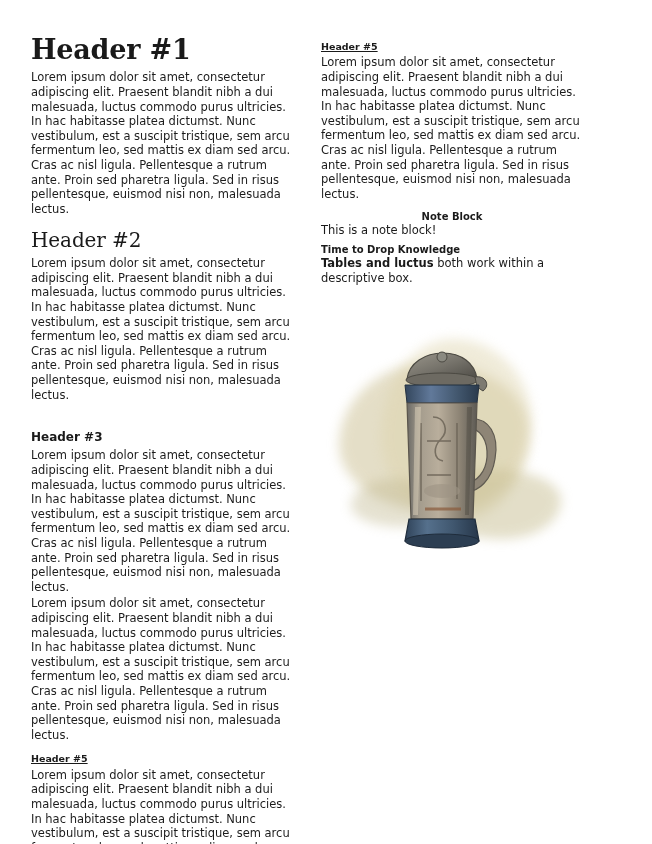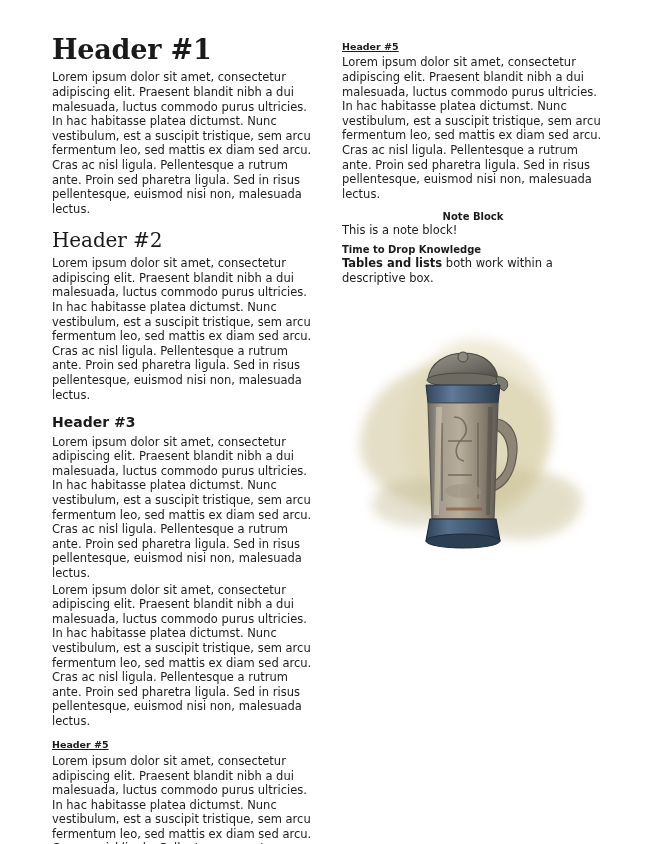--- a/index.html
+++ b/index.html
@@ -12,21 +12,21 @@
     background: #ffffff;
     font-family: "DejaVu Sans", sans-serif;
     color: #1a1a1a;
     overflow: hidden;
   }
   .page {
     position: relative;
     width: 652px;
     height: 844px;
     box-sizing: border-box;
-    padding: 36px 28px 20px 52px;
+    padding: 36px 28px 20px 31px;
   }
   .columns {
     display: flex;
     gap: 28px;
     align-items: flex-start;
   }
   .col {
     width: 262px;
     flex: 0 0 262px;
   }
@@ -45,24 +45,24 @@
   h2.h2 {
     font-family: "DejaVu Serif", serif;
     font-size: 20px;
     font-weight: 400;
     line-height: 1.05;
     margin: 14px 0 5px 0;
     letter-spacing: -0.1px;
   }
   h3.h3 {
     font-family: "DejaVu Sans", sans-serif;
-    font-size: 14px;
+    font-size: 12px;
     font-weight: 700;
     line-height: 1.1;
-    margin: 13px 0 4px 0;
+    margin: 29px 0 4px 0;
   }
   h4.h4 {
     font-family: "DejaVu Sans", sans-serif;
     font-size: 11px;
     font-weight: 700;
     line-height: 1.1;
     margin: 12px 0 3px 0;
   }
   h5.h5 {
     font-family: "DejaVu Sans", sans-serif;
@@ -159,21 +159,21 @@
 
     <div class="col col-right rcol">
 
       <h5 class="h5">Header #5</h5>
       <p class="body">Lorem ipsum dolor sit amet, consectetur adipiscing elit. Praesent blandit nibh a dui malesuada, luctus commodo purus ultricies. In hac habitasse platea dictumst. Nunc vestibulum, est a suscipit tristique, sem arcu fermentum leo, sed mattis ex diam sed arcu. Cras ac nisl ligula. Pellentesque a rutrum ante. Proin sed pharetra ligula. Sed in risus pellentesque, euismod nisi non, malesuada lectus.</p>
 
       <div class="note-title">Note Block</div>
       <div class="note-text">This is a note block!</div>
 
       <div class="desc-title">Time to Drop Knowledge</div>
-      <div class="desc-text"><b>Tables and lists</b><span> both work within a descriptive box.</span></div>
+      <div class="desc-text"><b>Tables and luctus</b><span> both work within a descriptive box.</span></div>
 
       <div class="art-wrap">
         <div class="splat s1"></div>
         <div class="splat s2"></div>
         <div class="splat s3"></div>
         <div class="splat s4"></div>
 
         <svg class="stein" viewBox="0 0 118 218">
           <defs>
             <linearGradient id="bodyGrad" x1="0" y1="0" x2="1" y2="0">

